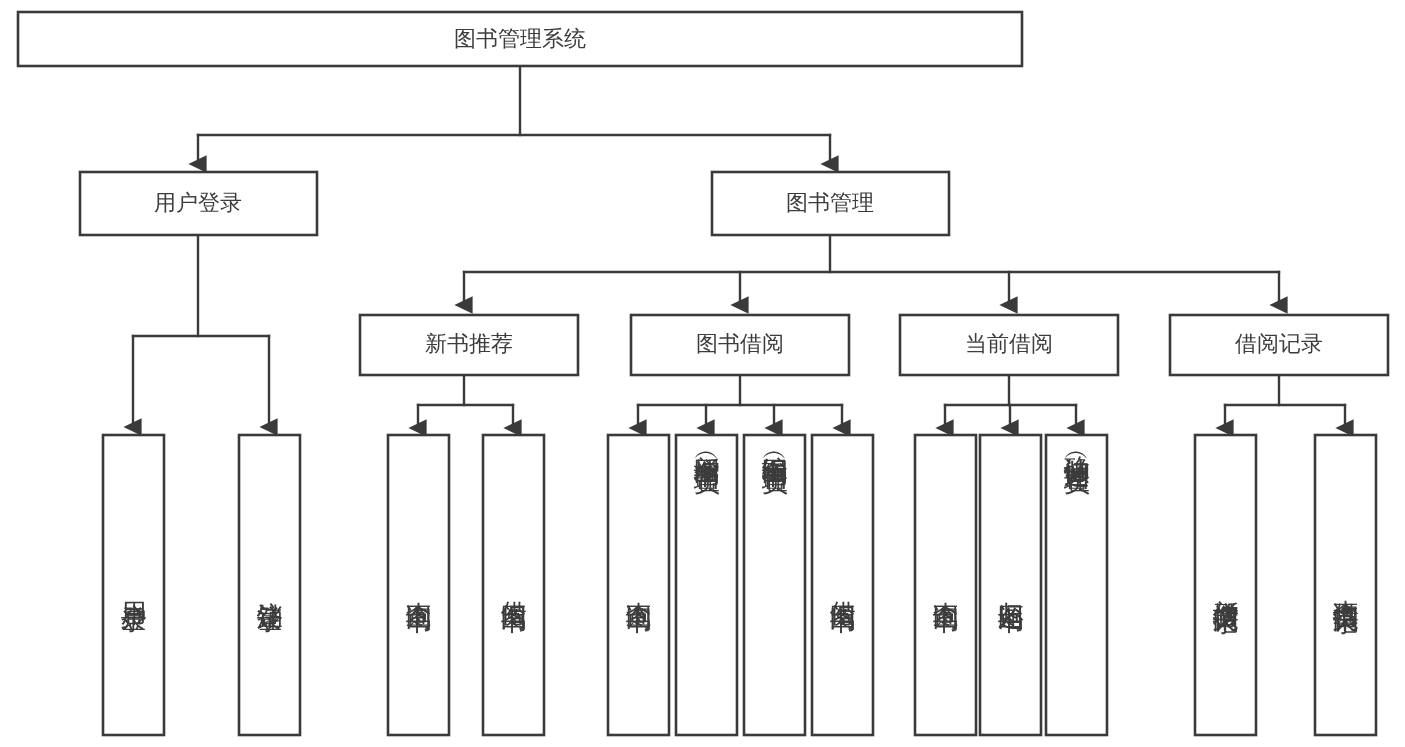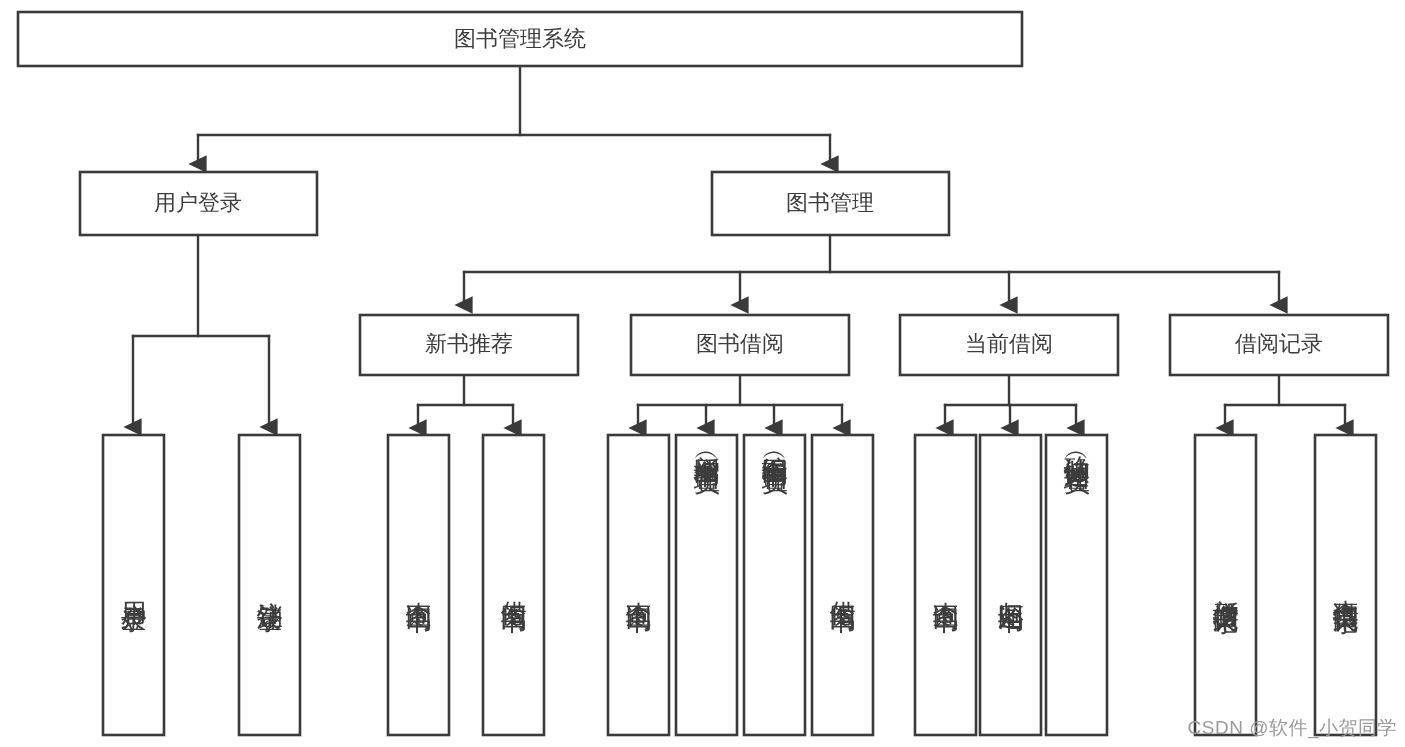--- a/index.html
+++ b/index.html
@@ -212,14 +212,13 @@
     <span class="leaf-label">确认归还（管理员）</span>
   </div>
 
   <div class="leaf-label-wrap" style="left:1195px; top:435px; width:61px; height:300px;">
     <span class="leaf-label">新增借阅记录</span>
   </div>
   <div class="leaf-label-wrap" style="left:1315px; top:435px; width:61px; height:300px;">
     <span class="leaf-label">查询借阅记录</span>
   </div>
 
-  <div class="watermark">CSDN @软件_小贺同学</div>
 </div>
 
 </body></html>

